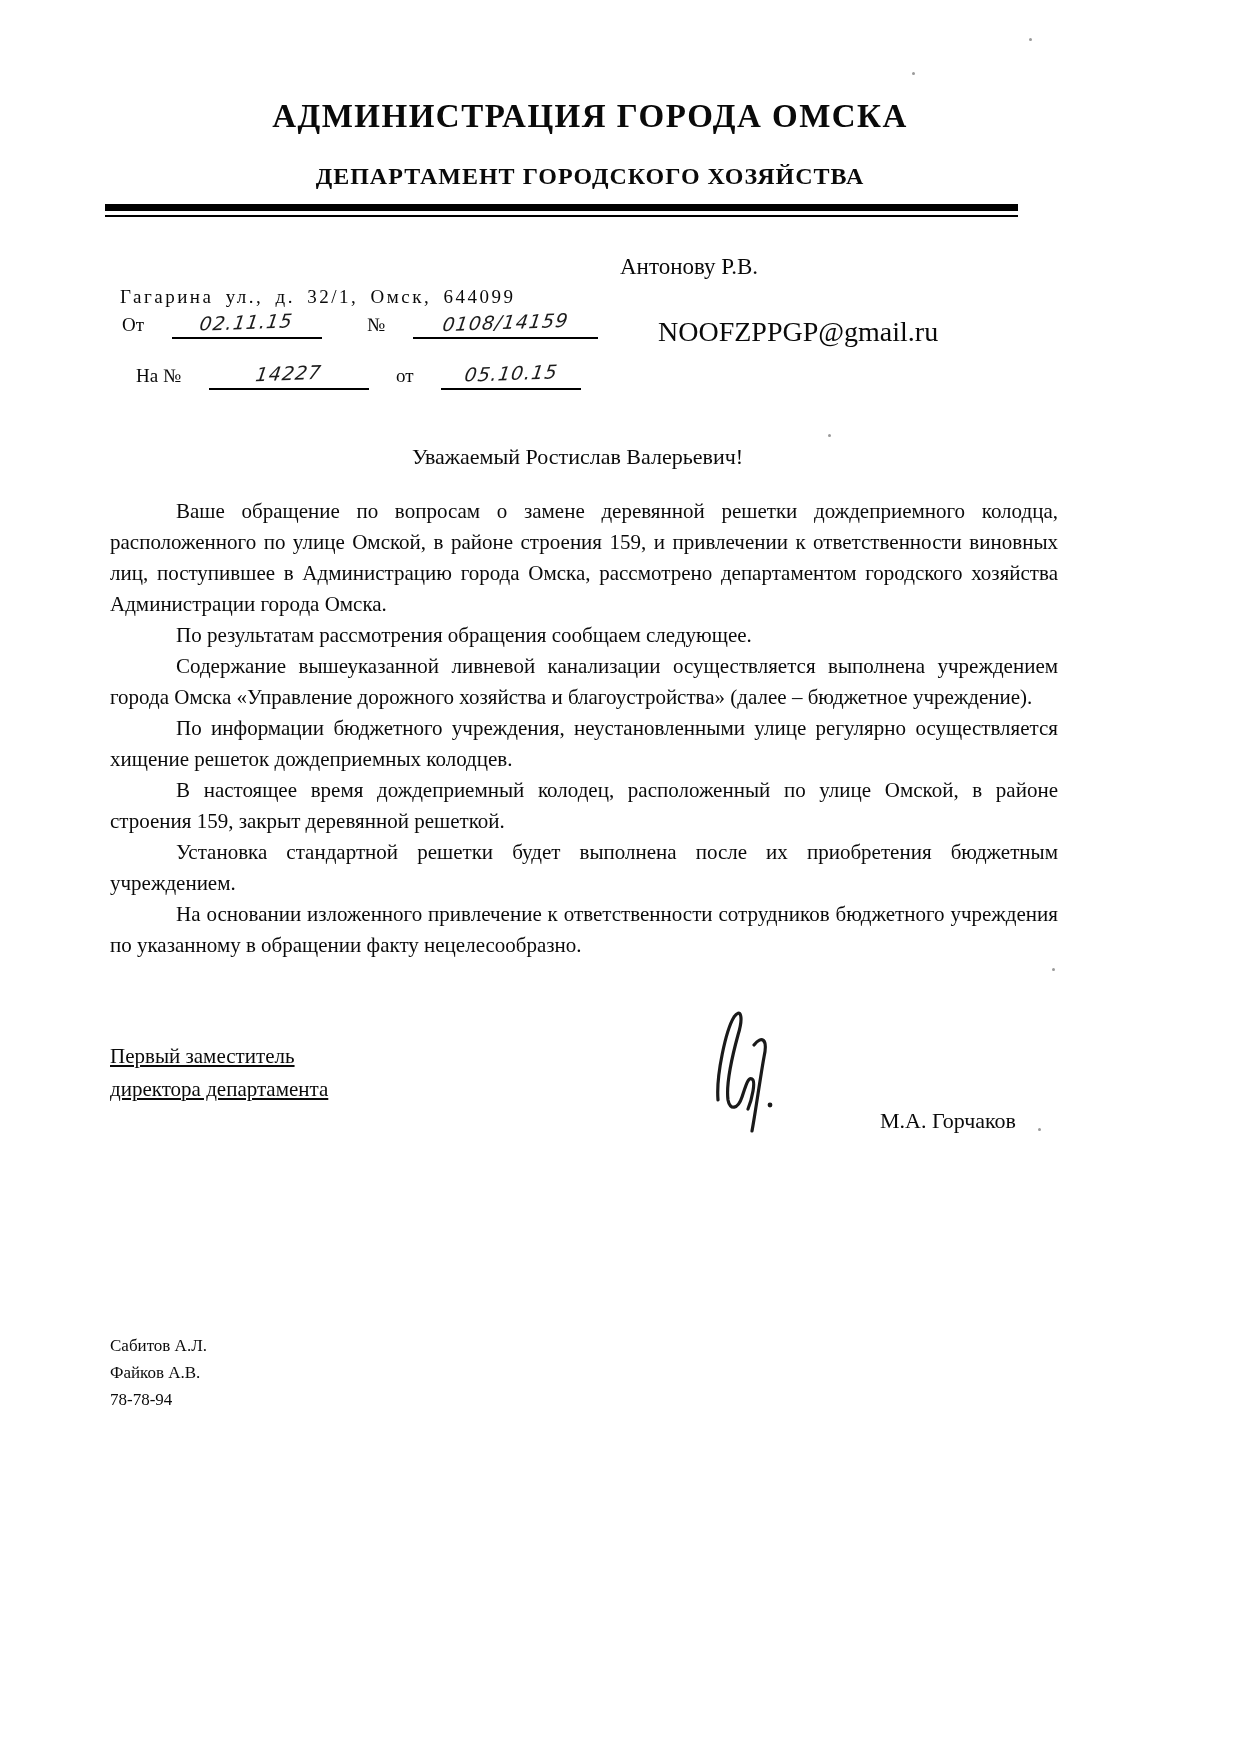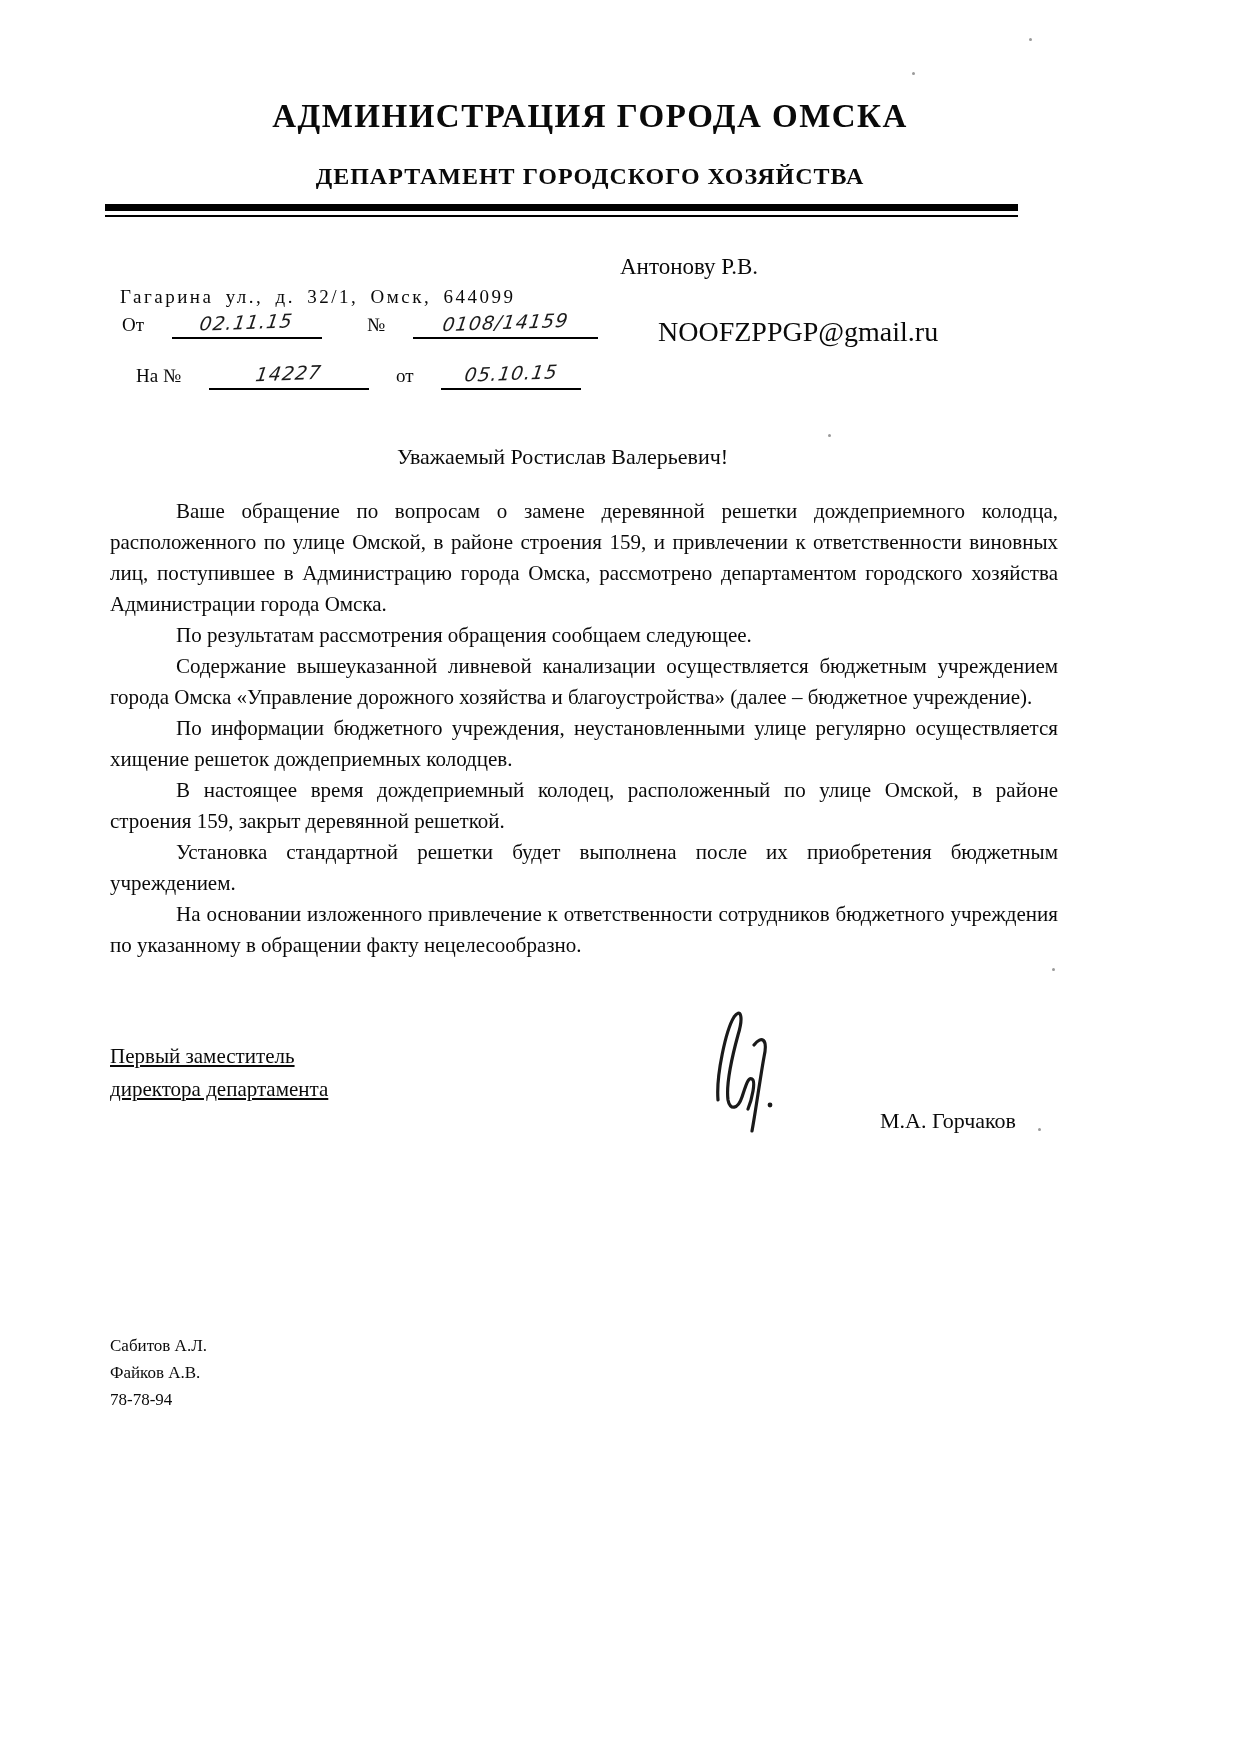--- a/index.html
+++ b/index.html
@@ -57,21 +57,21 @@
   .gap{display:inline-block;width:18px;}
   .hand{
     font-family:"DejaVu Sans", sans-serif;
     font-style:italic;font-size:19px;color:#1c1c1c;
     display:inline-block;transform:skewX(-10deg) rotate(-2deg);
     position:relative;top:-2px;letter-spacing:1px;
   }
 
   
   .salutation{
-    position:absolute;top:444px;left:105px;width:915px;
+    position:absolute;top:444px;left:120px;width:915px;
     text-align:center;font-size:22px;
   }
   .body-text{
     position:absolute;top:496px;left:110px;width:948px;
     font-size:21px;line-height:31px;text-align:justify;
   }
   .body-text p{margin:0;text-indent:66px;}
 
   
   .sig-position{
@@ -127,21 +127,21 @@
     <span>от</span>
     <span class="gap"></span>
     <span class="blank w140"><span class="hand">05.10.15</span></span>
   </div>
 
   <div class="salutation">Уважаемый Ростислав Валерьевич!</div>
 
   <div class="body-text">
     <p>Ваше обращение по вопросам о замене деревянной решетки дождеприемного колодца, расположенного по улице Омской, в районе строения 159, и привлечении к ответственности виновных лиц, поступившее в Администрацию города Омска, рассмотрено департаментом городского хозяйства Администрации города Омска.</p>
     <p>По результатам рассмотрения обращения сообщаем следующее.</p>
-    <p>Содержание вышеуказанной ливневой канализации осуществляется бюджетным учреждением города Омска «Управление дорожного хозяйства и благоустройства» (далее – бюджетное учреждение).</p>
+    <p>Содержание вышеуказанной ливневой канализации осуществляется выполнена учреждением города Омска «Управление дорожного хозяйства и благоустройства» (далее – бюджетное учреждение).</p>
     <p>По информации бюджетного учреждения, неустановленными улице регулярно осуществляется хищение решеток дождеприемных колодцев.</p>
     <p>В настоящее время дождеприемный колодец, расположенный по улице Омской, в районе строения 159, закрыт деревянной решеткой.</p>
     <p>Установка стандартной решетки будет выполнена после их приобретения бюджетным учреждением.</p>
     <p>На основании изложенного привлечение к ответственности сотрудников бюджетного учреждения по указанному в обращении факту нецелесообразно.</p>
   </div>
 
   <div class="sig-position">
     <div>Первый заместитель</div>
     <div>директора департамента</div>
   </div>

